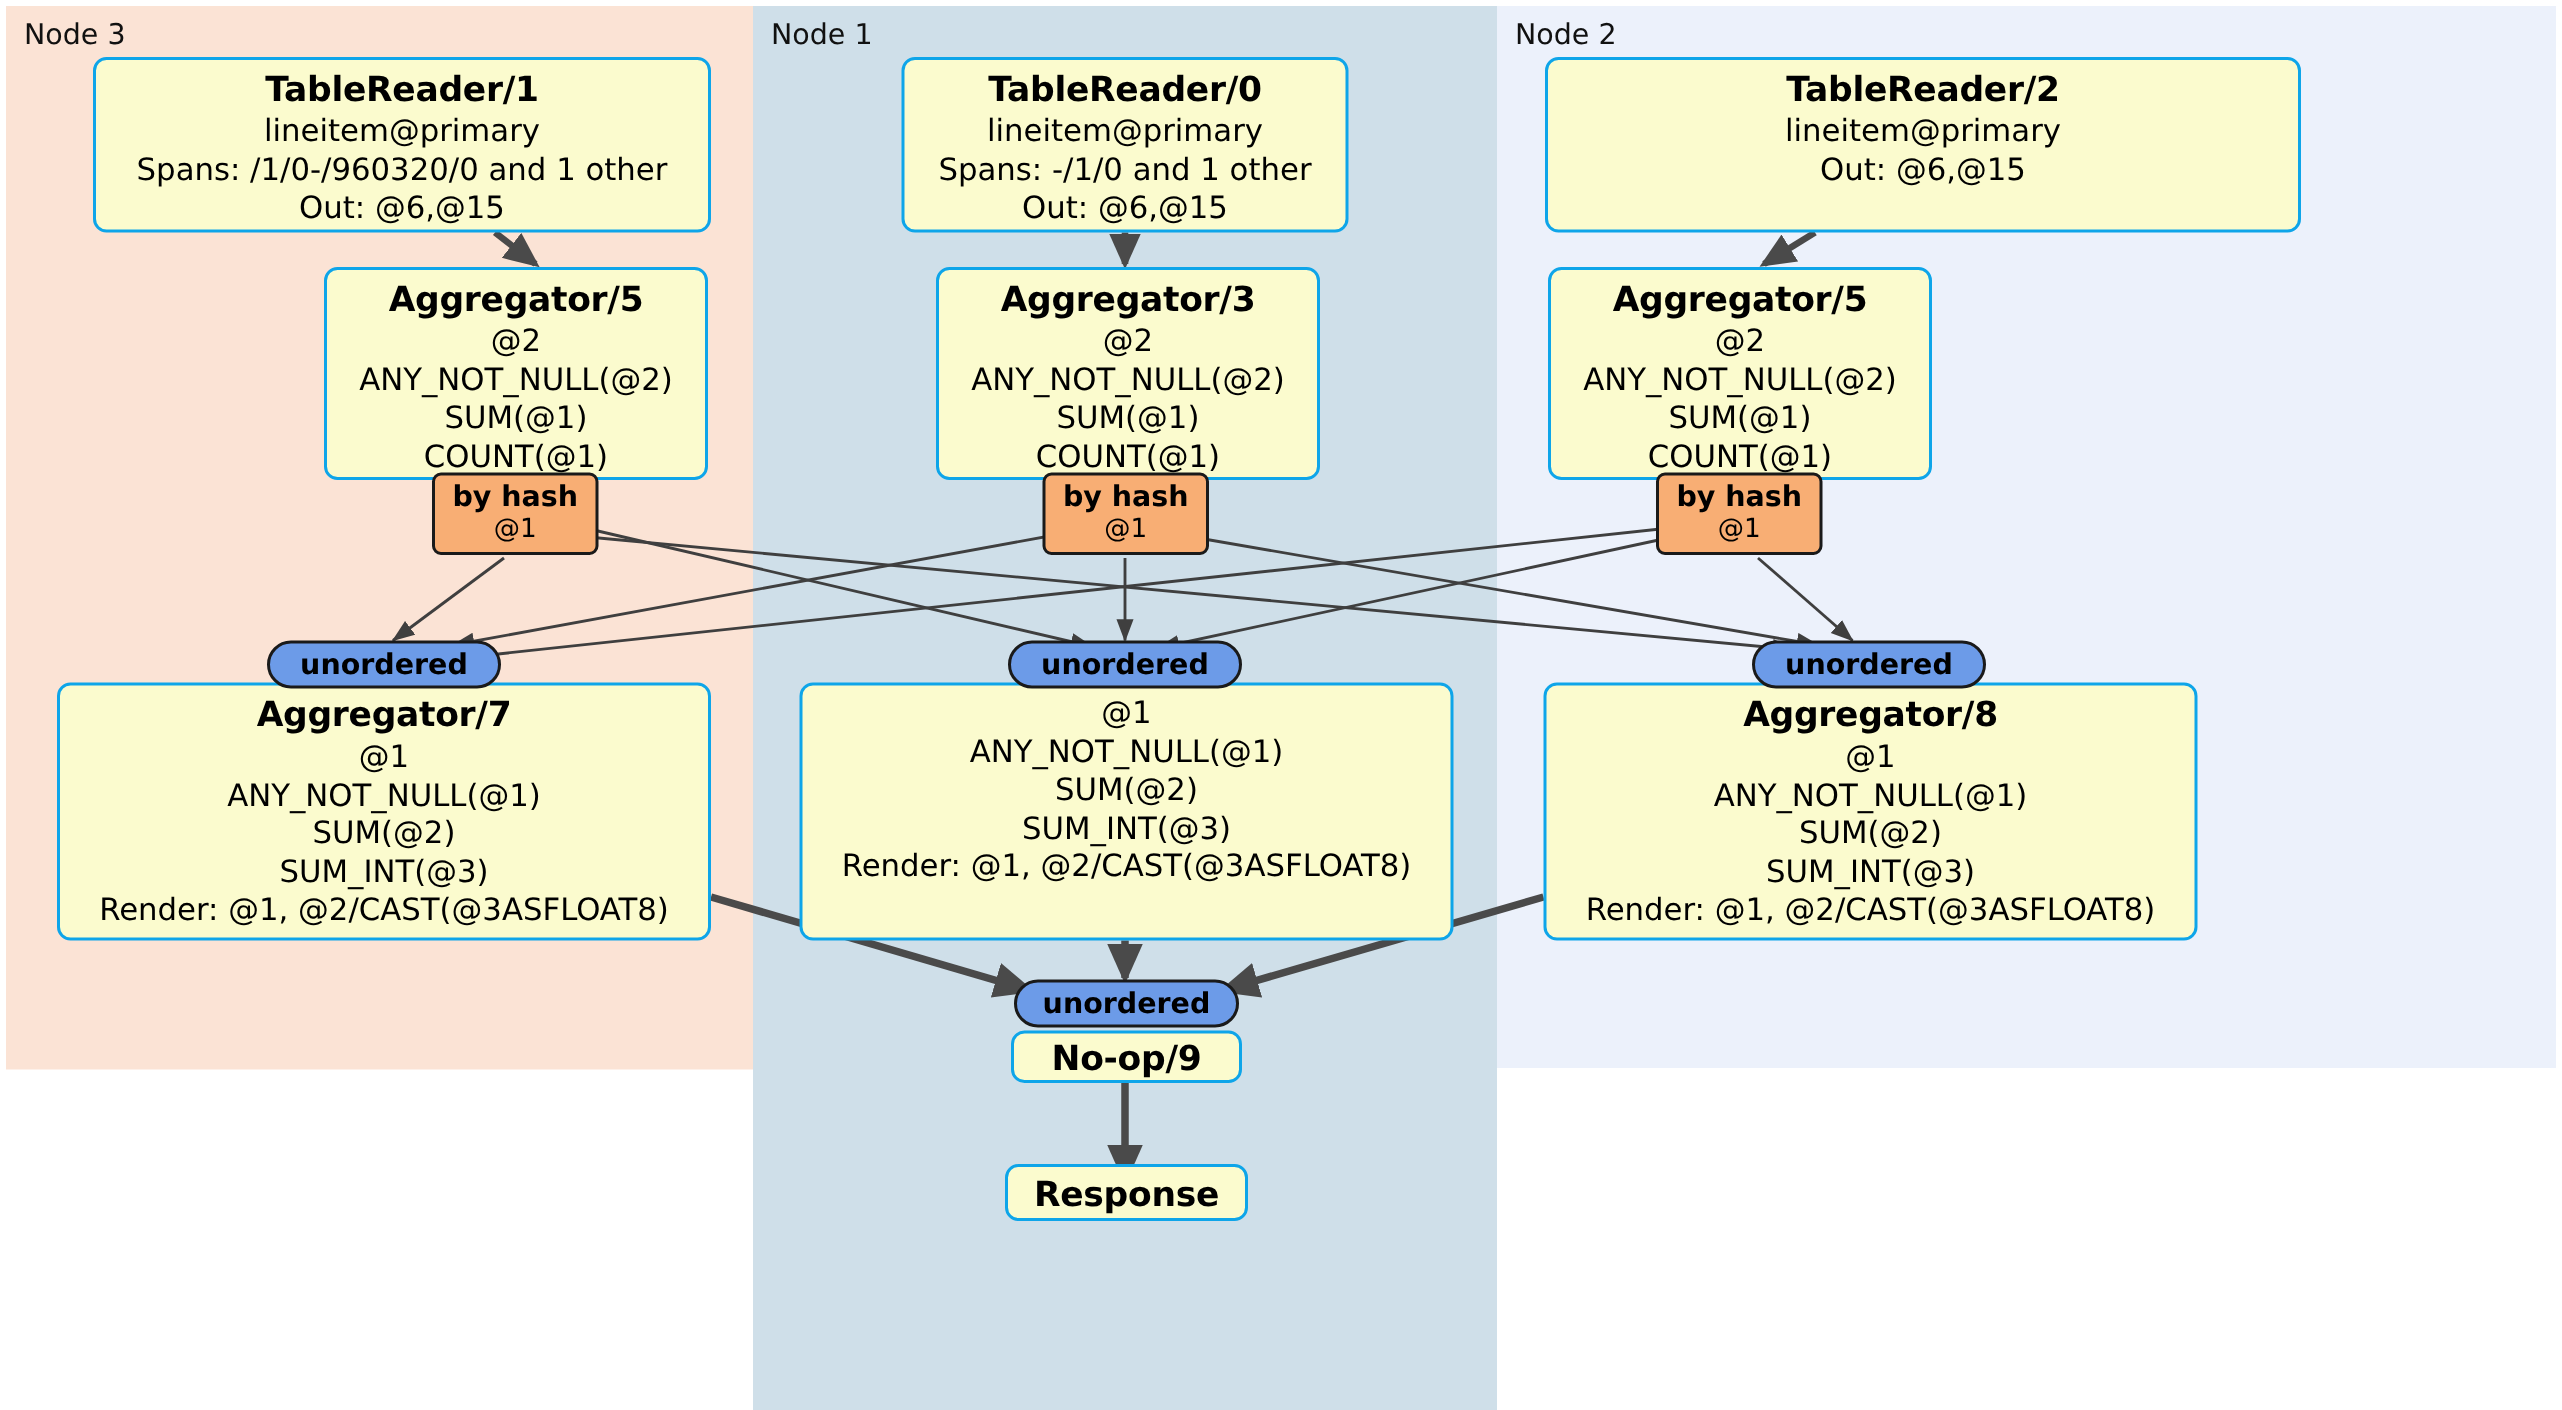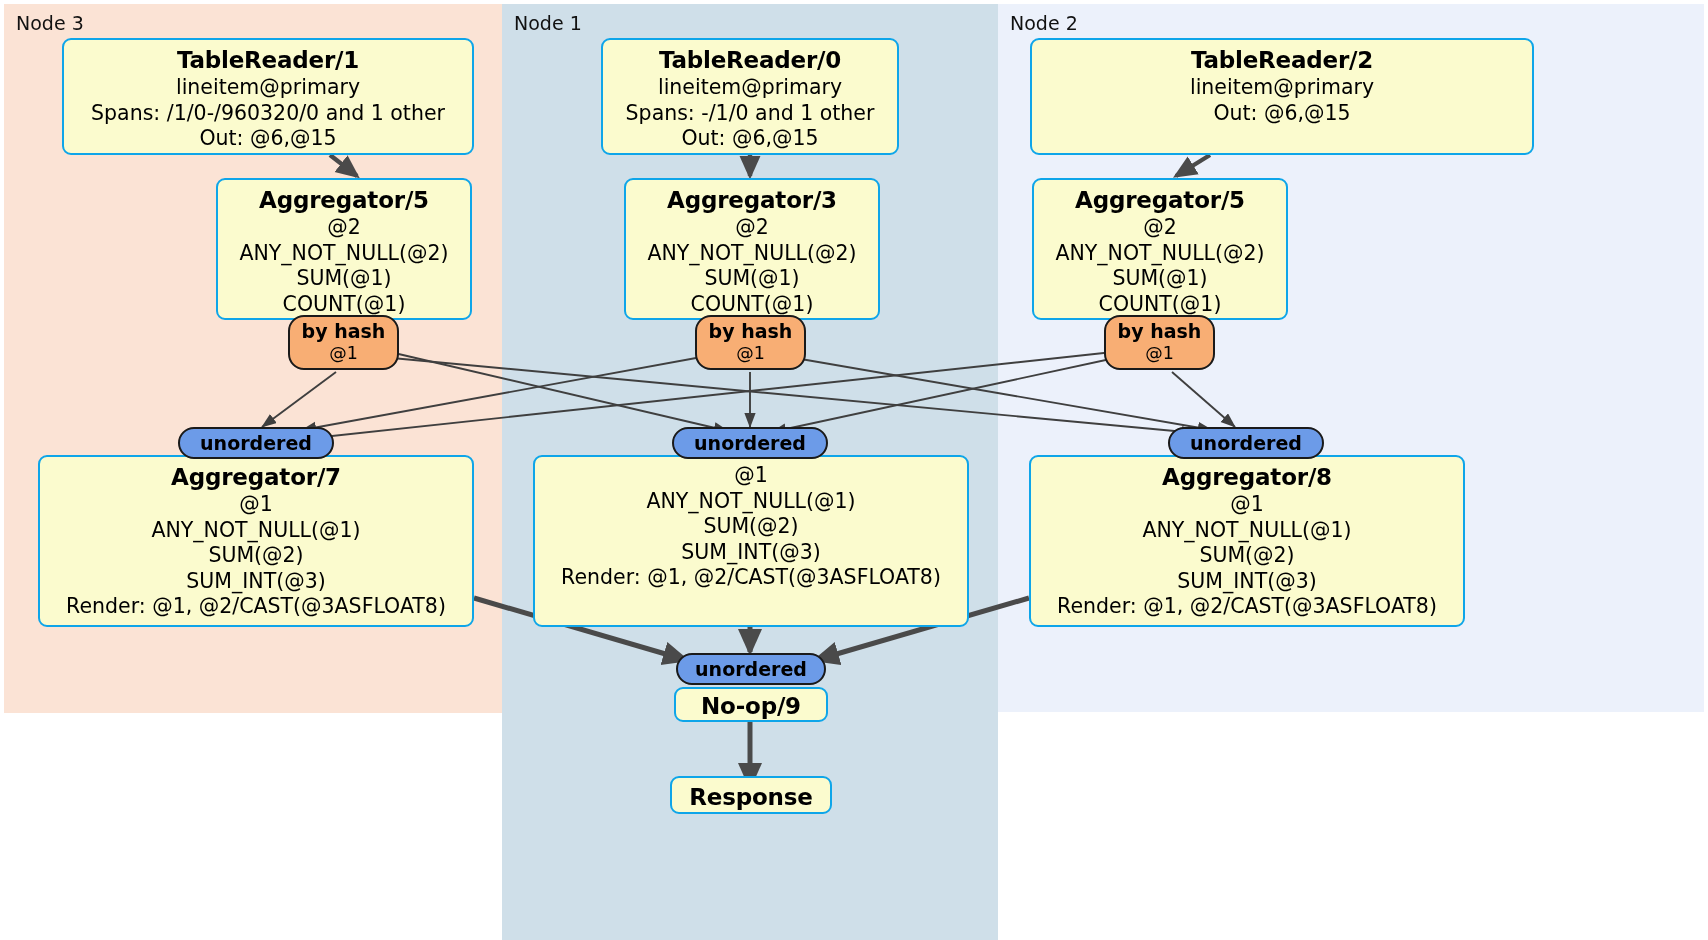--- a/index.html
+++ b/index.html
@@ -61,21 +61,21 @@
   .router {
     position: absolute;
     box-sizing: border-box;
     border: 2px solid #1a1a1a;
     text-align: center;
     color: #000000;
     z-index: 8;
   }
   .router.hash {
     background: #f8ae74;
-    border-radius: 16px;
+    border-radius: 6px;
     font-size: 19px;
     line-height: 23px;
     padding-top: 3px;
   }
   .router.hash .t { font-weight: bold; }
   .router.hash .s { font-size: 17.5px; line-height: 21px; }
   .router.ord {
     background: #6c9be8;
     border-radius: 16px;
     font-weight: bold;

